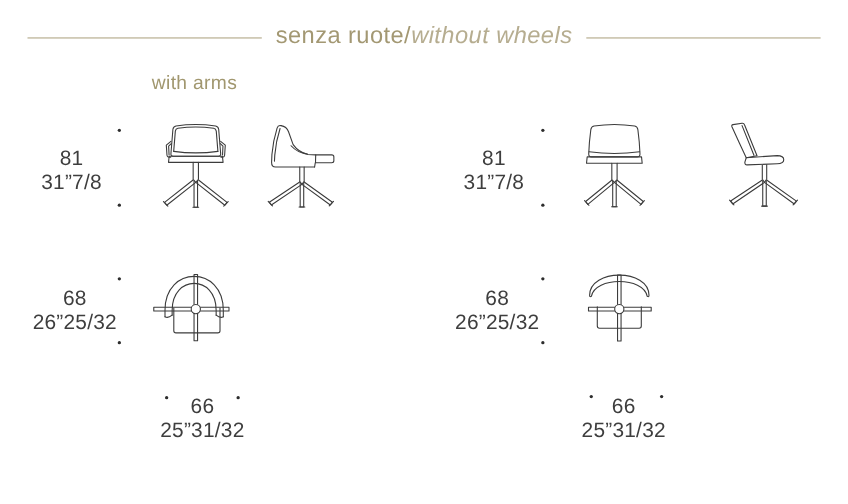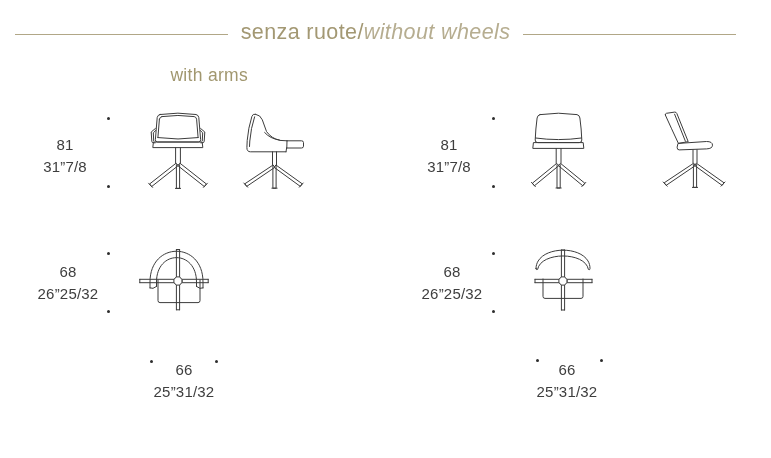--- a/index.html
+++ b/index.html
@@ -1,25 +1,25 @@
 <!DOCTYPE html>
 <html><head>
 <meta charset="utf-8">
 <style>
   html,body{margin:0;padding:0;background:#ffffff;}
   .canvas{
     position:relative;width:771px;height:458px;background:#ffffff;
     font-family:"Liberation Sans",sans-serif;overflow:hidden;
   }
-  .title-row{position:absolute;top:20px;left:15px;width:721px;display:flex;align-items:center;gap:13px;}
+  .title-row{position:absolute;top:20px;left:25px;width:721px;display:flex;align-items:center;gap:13px;}
   .title-rule{flex:1;height:0;border-top:1px solid #b1a787;margin-top:3px;}
   .title-text{font-size:21.5px;color:#a39873;white-space:nowrap;letter-spacing:0.4px;}
   .title-text .en{font-style:italic;color:#b6ad90;}
-  .col-label{position:absolute;top:65px;text-align:right;color:#a1976f;font-size:17.5px;letter-spacing:0.3px;}
-  .dim{position:absolute;text-align:center;color:#3e3e3e;font-size:15px;line-height:21.5px;letter-spacing:0.2px;}
+  .col-label{position:absolute;top:65px;text-align:left;color:#a1976f;font-size:17.5px;letter-spacing:0.3px;}
+  .dim{position:absolute;text-align:center;color:#3e3e3e;font-size:19px;line-height:21.5px;letter-spacing:0.2px;}
   .dot{position:absolute;width:3px;height:3px;border-radius:50%;background:#2d2d2d;}
   svg.drawing{position:absolute;}
   svg.drawing *{vector-effect:non-scaling-stroke;}
 </style>
 </head>
 <body>
 
 <div class="canvas">
 
   <div class="title-row">

